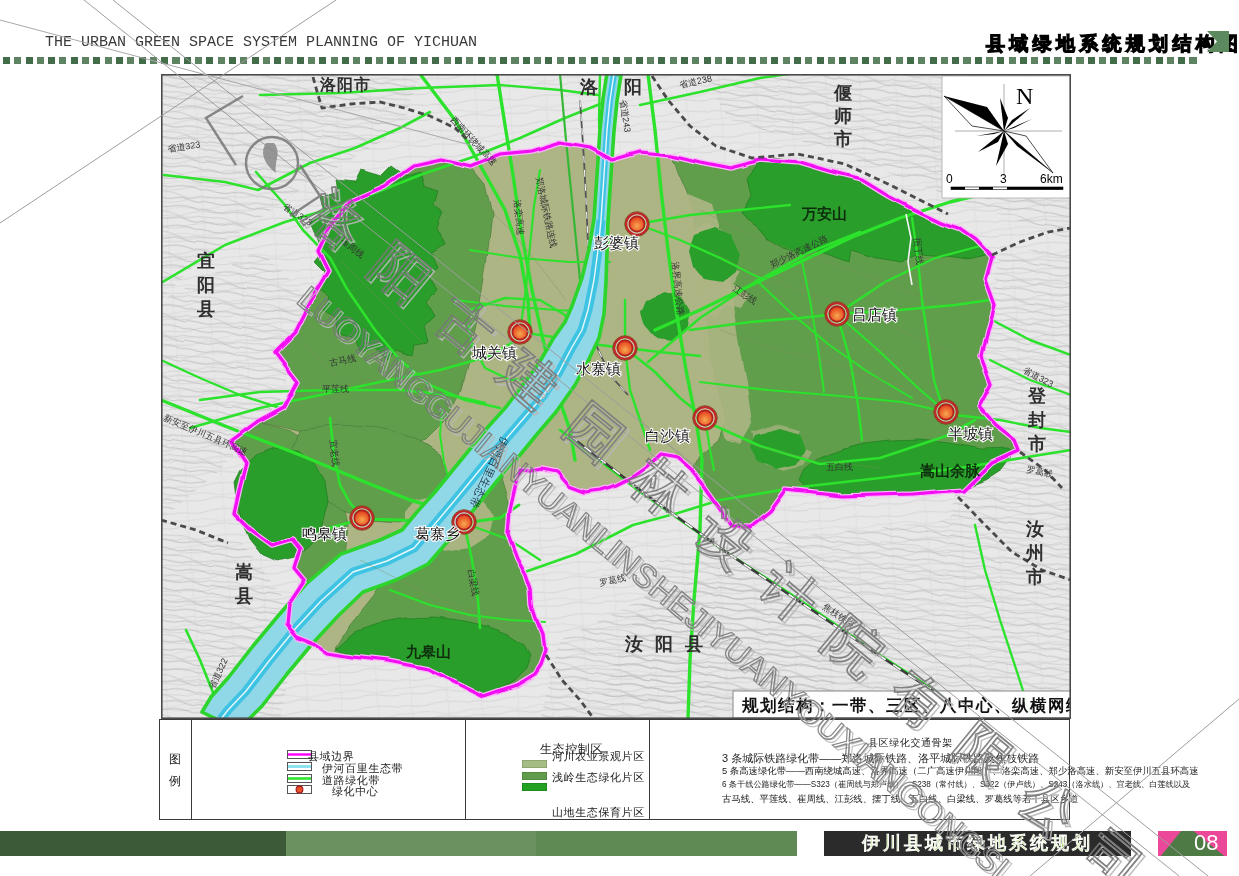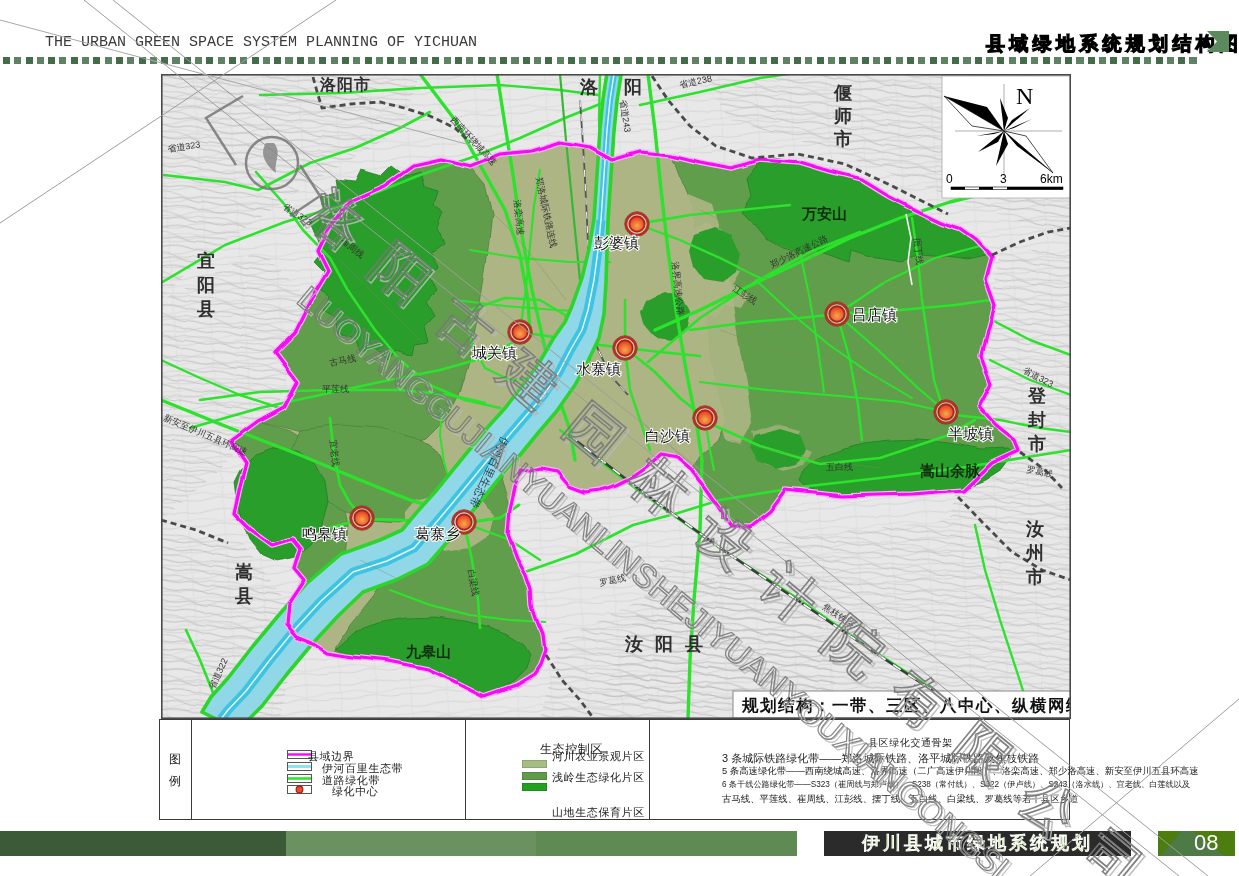--- a/index.html
+++ b/index.html
@@ -10,21 +10,21 @@
            font-size:15px;font-weight:normal;color:#3a3a3a;letter-spacing:0.0px;white-space:nowrap;}
   #dashrow{left:3px;top:57px;width:1197px;height:7px;
            background:repeating-linear-gradient(90deg,#436c49 0px,#436c49 7px,#ffffff 7px,#ffffff 11.3px,#5e8363 11.3px,#5e8363 18.3px,#ffffff 18.3px,#ffffff 22.6px);}
   #cntitle{left:986px;top:31px;width:215px;height:22px;font-size:19px;font-weight:bold;color:#111;-webkit-text-stroke:1.1px #000;
            letter-spacing:4.3px;white-space:nowrap;}
   #footbar1{left:0;top:831px;width:286px;height:25px;background:#3c5a37;}
   #footbar2{left:286px;top:831px;width:250px;height:25px;background:#6b9160;}
   #footbar2b{left:536px;top:831px;width:261px;height:25px;background:#5f8a54;}
   #foottitle{left:824px;top:831px;width:307px;height:25px;background:#2b2b2b;color:#84cc16;-webkit-text-stroke:1px #fff;
              font-size:18px;letter-spacing:3px;text-align:center;line-height:25px;}
-  #footnum{left:1158px;top:831px;width:77px;height:25px;background:#4d7c0f;overflow:hidden;}
+  #footnum{left:1158px;top:831px;width:69px;height:25px;background:#ec4899;overflow:hidden;}
   #footnum .dk{position:absolute;left:28px;top:-6px;width:80px;height:40px;background:#4e7a46;
                transform:rotate(39deg);transform-origin:0 0;}
   #footnum .n{position:absolute;left:36px;top:0px;color:#fff;font-size:22px;line-height:24px;}
   #legendbox{left:159px;top:719px;width:911px;height:101px;border:1px solid #3a3a3a;box-sizing:border-box;background:#fff;}
   .vline{position:absolute;top:719px;height:101px;width:1px;background:#3a3a3a;}
   .legtxt{position:absolute;font-size:11px;color:#1a1a1a;white-space:nowrap;letter-spacing:0.6px;}
   .legsm{position:absolute;font-size:8.2px;color:#222;white-space:nowrap;}
 </style>
 </head>
 <body>

